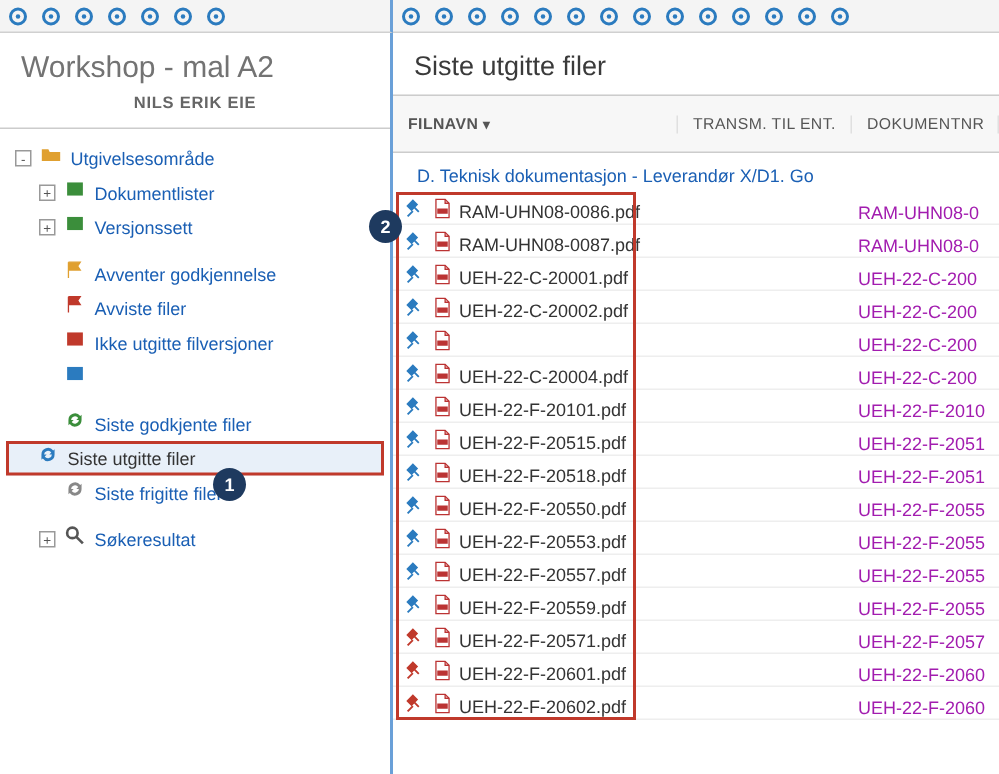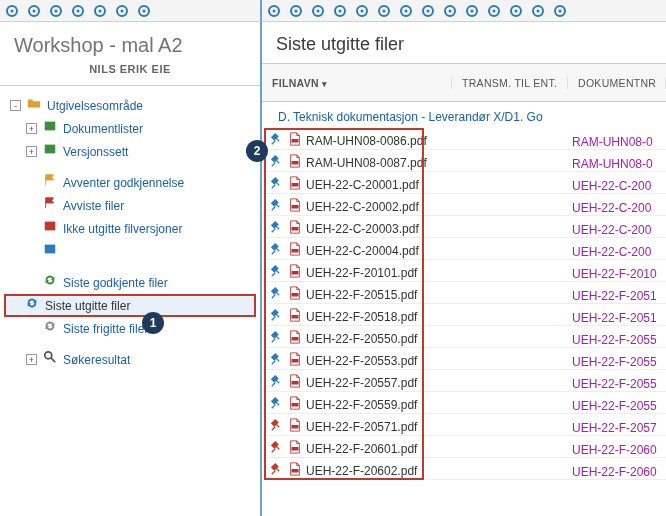--- a/index.html
+++ b/index.html
@@ -479,21 +479,20 @@
           <div class="cell-filnavn">
             <span><svg class="pin" viewBox="0 0 16 16">
                 <path d="M6 1l4 4-2 2 3 3-1 1-3-3-2 2-4-4z" fill="#2b7bbf"></path>
                 <path d="M2 14l4-4" stroke="#2b7bbf" stroke-width="1.5"></path>
               </svg></span>
             <span><svg class="pdf-icon" viewBox="0 0 16 16">
                 <path d="M3 1h7l3 3v11H3z" fill="#fff" stroke="#b33"></path>
                 <path d="M10 1v3h3" fill="none" stroke="#b33"></path>
                 <rect x="4" y="8" width="8" height="4" fill="#b33"></rect>
               </svg></span>
-            <span>UEH-22-C-20003.pdf</span>
           </div>
           <div class="cell-transm"></div>
           <div class="cell-dok">UEH-22-C-200</div>
         </div>
         <div class="file-row">
           <div class="cell-filnavn">
             <span><svg class="pin" viewBox="0 0 16 16">
                 <path d="M6 1l4 4-2 2 3 3-1 1-3-3-2 2-4-4z" fill="#2b7bbf"></path>
                 <path d="M2 14l4-4" stroke="#2b7bbf" stroke-width="1.5"></path>
               </svg></span>

